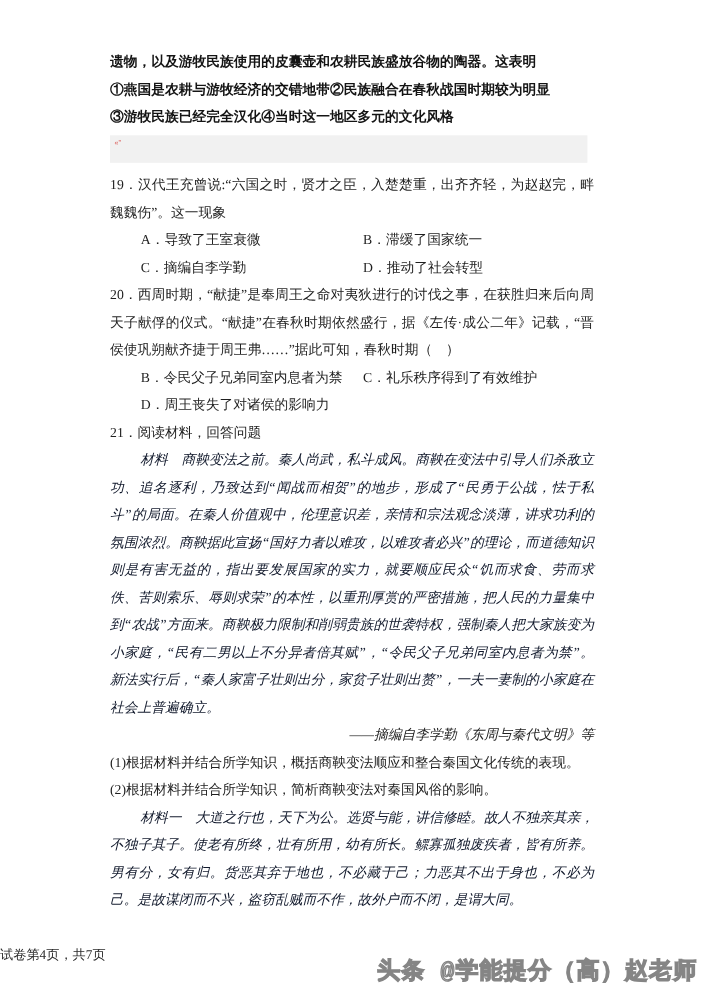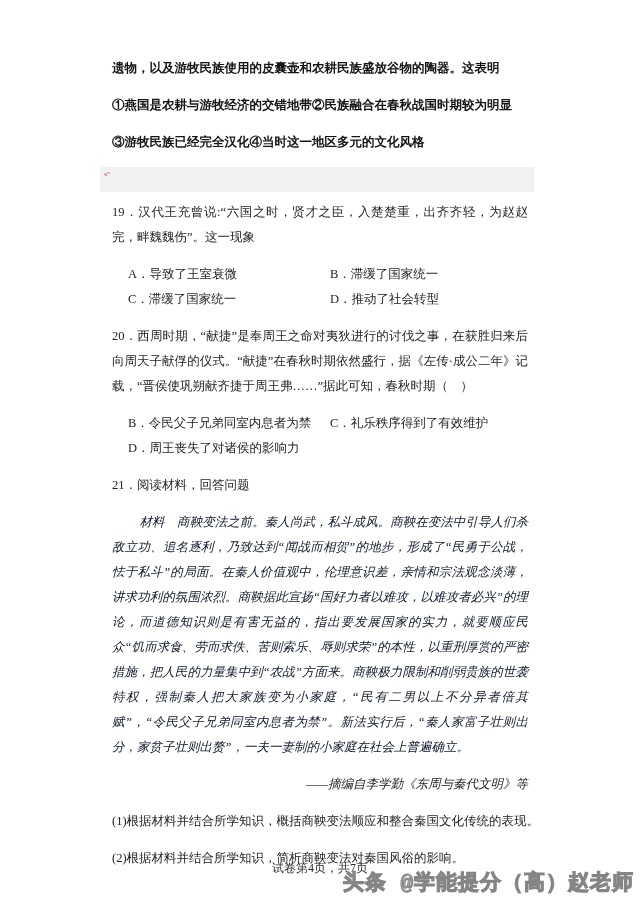--- a/index.html
+++ b/index.html
@@ -8,21 +8,21 @@
     width:640px; height:906px;
     background:#ffffff;
     overflow:hidden;
     font-family:"Liberation Serif","DejaVu Serif",serif;
     color:#1e1e1e;
   }
   .content {
     position:absolute; left:100px; top:44px; width:440px;
     font-size:12.5px; line-height:25px;
   }
-  .content p { margin:12px; }
+  .content p { margin:0; }
   .q18-block { font-weight:700; color:#141414; }
   .one-line { white-space:nowrap; }
   .stem { text-align:justify; }
   .stem.gap-top { margin-top:8px; }
   
   .opts-row { display:flex; padding-left:28px; line-height:25px; }
   .opts-row .opt:nth-child(1){ width:90px; }
   .opts-row .opt:nth-child(2){ width:112px; }
   .opts-row .opt:nth-child(3){ width:115px; }
   
@@ -36,21 +36,21 @@
     font-size:6.5px; line-height:8px; color:#d94f4b;
     font-family:"Liberation Sans","DejaVu Sans",sans-serif;
   }
   .material {
     font-style:italic; text-indent:2.2em; text-align:justify;
     color:#0f172a;
   }
   .source { font-style:italic; text-align:right; color:#222222; }
   .footer {
     position:absolute; left:0; top:860px; width:100%;
-    text-align:center; font-size:12px; color:#2a2a2a;
+    font-size:12px; color:#2a2a2a;
   }
   .watermark {
     position:absolute; right:6px; top:868px;
     font-size:21px; font-weight:700; letter-spacing:1px;
     white-space:nowrap;
     color:#cfcfcf;
     -webkit-text-stroke:1.1px #858585;
     font-family:Liberation Mono, monospace;
   }
 </style>
@@ -67,35 +67,36 @@
     </div>
 
     <div class="band">
       <span class="marker">«”</span>
     </div>
 
     <p class="stem gap-top">19．汉代王充曾说:“六国之时，贤才之臣，入楚楚重，出齐齐轻，为赵赵完，畔魏魏伤”。这一现象</p>
     <div class="opts-grid">
       <span class="opt">A．导致了王室衰微</span>
       <span class="opt">B．滞缓了国家统一</span>
-      <span class="opt">C．滞缓了国家统一</span>
+      <span class="opt">C．摘编自李学勤</span>
       <span class="opt">D．推动了社会转型</span>
     </div>
 
     <p class="stem">20．西周时期，“献捷”是奉周王之命对夷狄进行的讨伐之事，在获胜归来后向周天子献俘的仪式。“献捷”在春秋时期依然盛行，据《左传·成公二年》记载，“晋侯使巩朔献齐捷于周王弗……”据此可知，春秋时期（　）</p>
     <div class="opts-grid">
       <span class="opt">B．令民父子兄弟同室内息者为禁</span>
       <span class="opt">C．礼乐秩序得到了有效维护</span>
       <span class="opt">D．周王丧失了对诸侯的影响力</span>
     </div>
 
     <p class="stem">21．阅读材料，回答问题</p>
     <p class="material">材料　商鞅变法之前。秦人尚武，私斗成风。商鞅在变法中引导人们杀敌立功、追名逐利，乃致达到“闻战而相贺”的地步，形成了“民勇于公战，怯于私斗”的局面。在秦人价值观中，伦理意识差，亲情和宗法观念淡薄，讲求功利的氛围浓烈。商鞅据此宣扬“国好力者以难攻，以难攻者必兴”的理论，而道德知识则是有害无益的，指出要发展国家的实力，就要顺应民众“饥而求食、劳而求佚、苦则索乐、辱则求荣”的本性，以重刑厚赏的严密措施，把人民的力量集中到“农战”方面来。商鞅极力限制和削弱贵族的世袭特权，强制秦人把大家族变为小家庭，“民有二男以上不分异者倍其赋”，“令民父子兄弟同室内息者为禁”。新法实行后，“秦人家富子壮则出分，家贫子壮则出赘”，一夫一妻制的小家庭在社会上普遍确立。</p>
     <p class="source">——摘编自李学勤《东周与秦代文明》等</p>
     <p class="stem one-line">(1)根据材料并结合所学知识，概括商鞅变法顺应和整合秦国文化传统的表现。</p>
     <p class="stem one-line">(2)根据材料并结合所学知识，简析商鞅变法对秦国风俗的影响。</p>
 
+    <p class="material">材料一　大道之行也，天下为公。选贤与能，讲信修睦。故人不独亲其亲，不独子其子。使老有所终，壮有所用，幼有所长。鳏寡孤独废疾者，皆有所养。男有分，女有归。货恶其弃于地也，不必藏于己；力恶其不出于身也，不必为己。是故谋闭而不兴，盗窃乱贼而不作，故外户而不闭，是谓大同。</p>
 
   </div>
 
   <div class="footer">试卷第4页，共7页</div>
   <div class="watermark">头条 @学能提分（高）赵老师</div>
 </div>
 
 </body></html>

